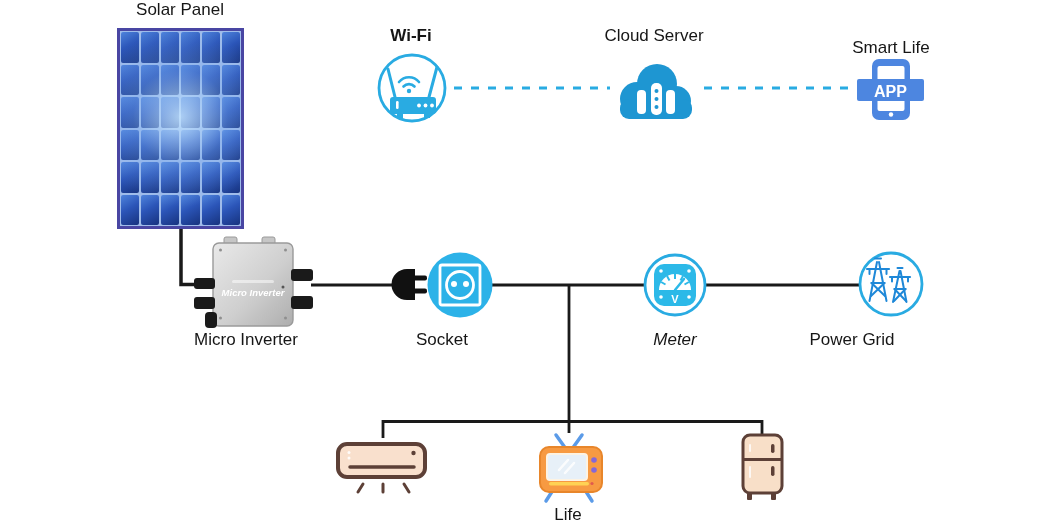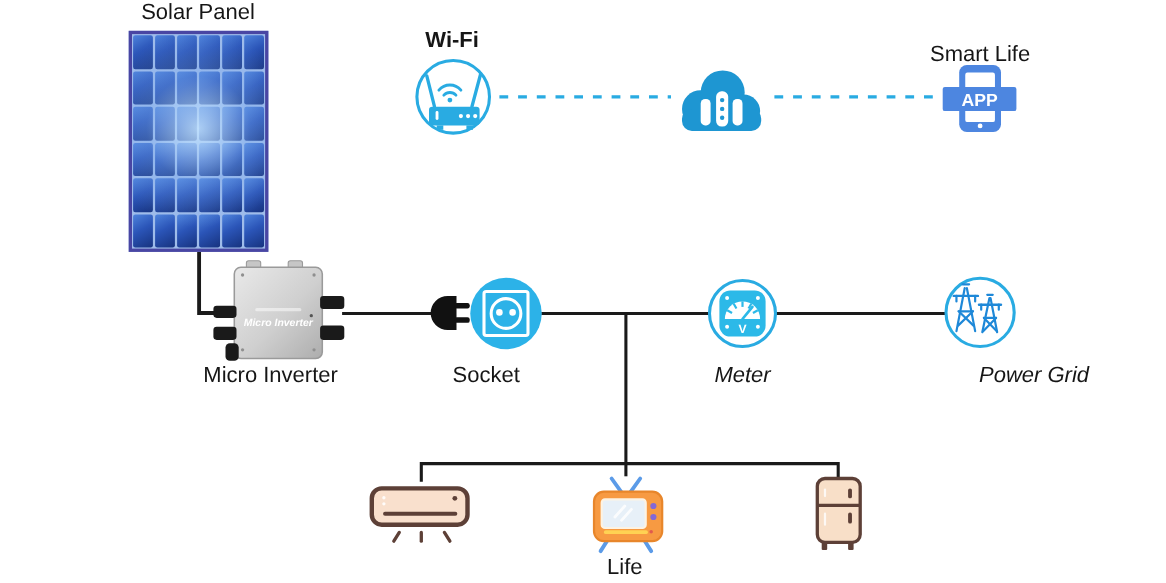--- a/index.html
+++ b/index.html
@@ -2,21 +2,21 @@
 <html><head>
 <meta charset="utf-8">
 <style>
   html,body { margin:0; padding:0; background:#ffffff; }
   .stage {
     position:relative; width:1060px; height:530px; background:#ffffff;
     font-family:"Liberation Sans", sans-serif; overflow:hidden;
   }
   .lbl {
     position:absolute; transform:translateX(-50%);
-    font-size:20px; line-height:1.15; color:#161616; white-space:nowrap;
+    font-size:17px; line-height:1.15; color:#161616; white-space:nowrap;
   }
   svg text { font-family:"Liberation Sans", sans-serif; }
 
   
   .panel {
     position:absolute; left:117px; top:28px; width:127px; height:201px;
     background:#9FBCEA; border:3px solid #4946A3; box-sizing:border-box; padding:1px;
   }
   .panel-grid {
     display:grid; width:100%; height:100%;
@@ -32,25 +32,26 @@
     pointer-events:none;
   }
 </style>
 </head>
 <body>
 
 <div class="stage">
 
   <div class="lbl" style="left:180px; top:0px;">Solar Panel</div>
   <div class="lbl" style="left:411px; top:26px;font-weight:bold;">Wi-Fi</div>
+  <div class="lbl" style="left:654px; top:26px;">Cloud Server</div>
   <div class="lbl" style="left:891px; top:38px;text-align:center;">Smart Life</div>
   <div class="lbl" style="left:246px; top:330px;">Micro Inverter</div>
   <div class="lbl" style="left:442px; top:330px;">Socket</div>
   <div class="lbl" style="left:675px; top:330px;font-style:italic;">Meter</div>
-  <div class="lbl" style="left:940px; top:330px;font-style:italic;">Power Grid</div>
+  <div class="lbl" style="left:852px; top:330px;">Power Grid</div>
   <div class="lbl" style="left:568px; top:505px;">Life</div>
 
   <div class="panel">
     <div class="panel-grid">
         <div class="cell"></div>
         <div class="cell"></div>
         <div class="cell"></div>
         <div class="cell"></div>
         <div class="cell"></div>
         <div class="cell"></div>

